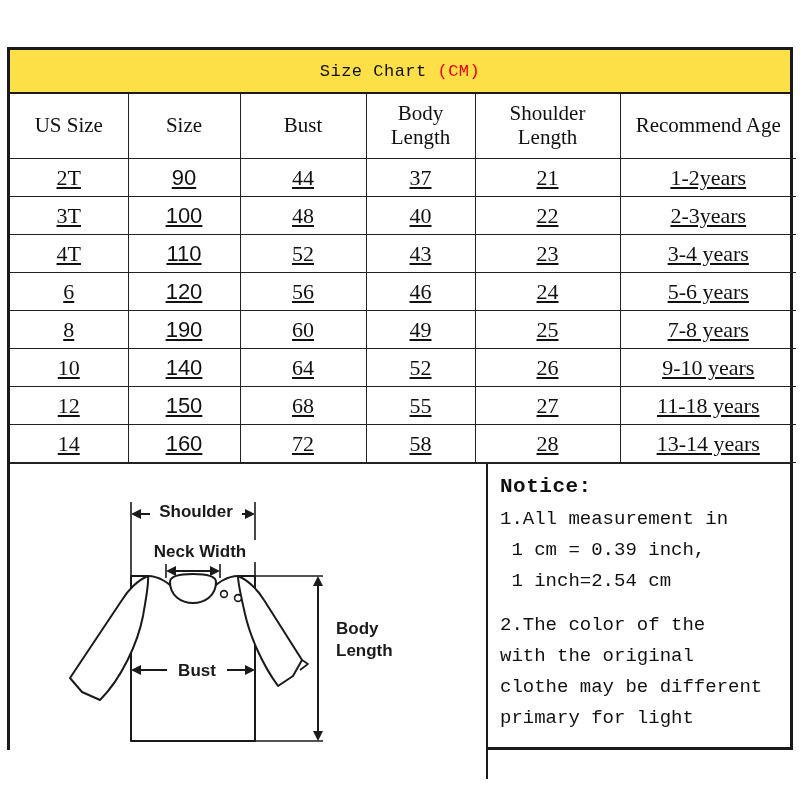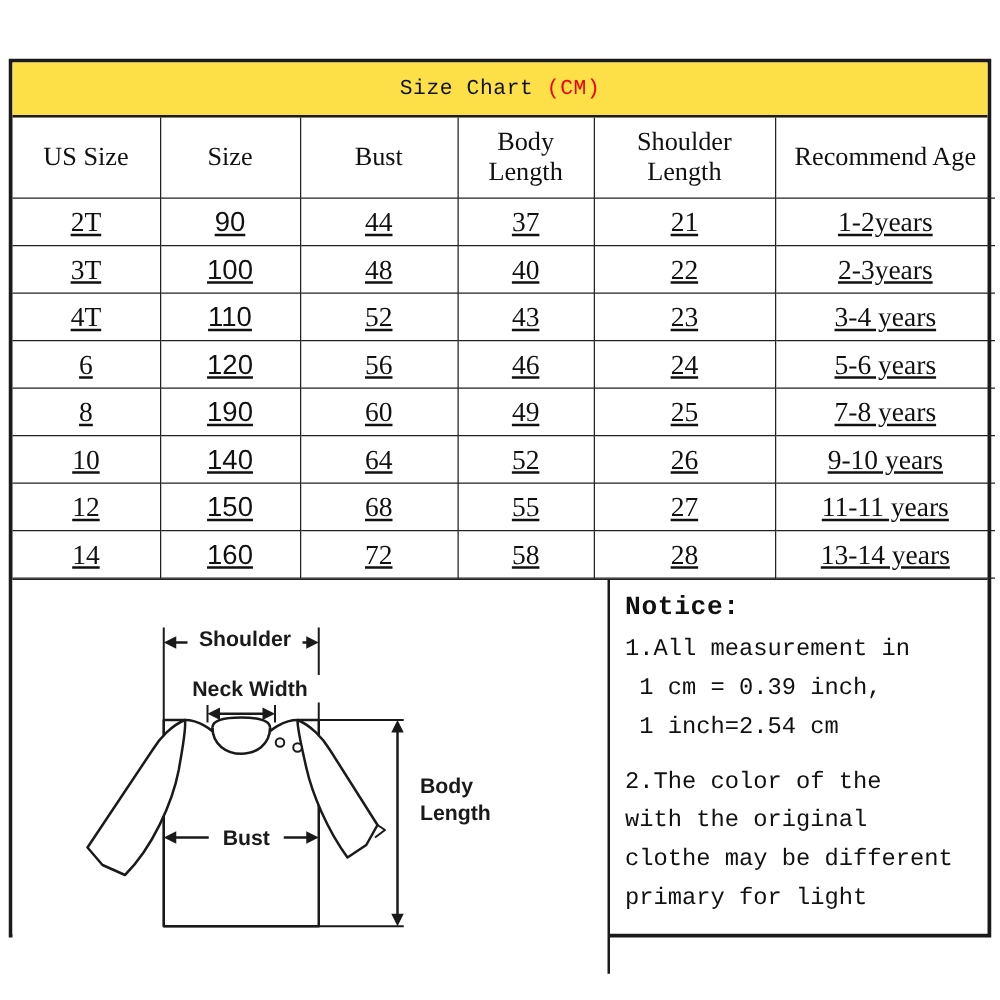--- a/index.html
+++ b/index.html
@@ -208,21 +208,21 @@
           <td>52</td>
           <td>26</td>
           <td>9-10 years</td>
         </tr>
         <tr>
           <td>12</td>
           <td class="size-col-cell">150</td>
           <td>68</td>
           <td>55</td>
           <td>27</td>
-          <td>11-11 years</td>
+          <td>11-18 years</td>
         </tr>
         <tr>
           <td>14</td>
           <td class="size-col-cell">160</td>
           <td>72</td>
           <td>58</td>
           <td>28</td>
           <td>13-14 years</td>
         </tr>
       </tbody>

